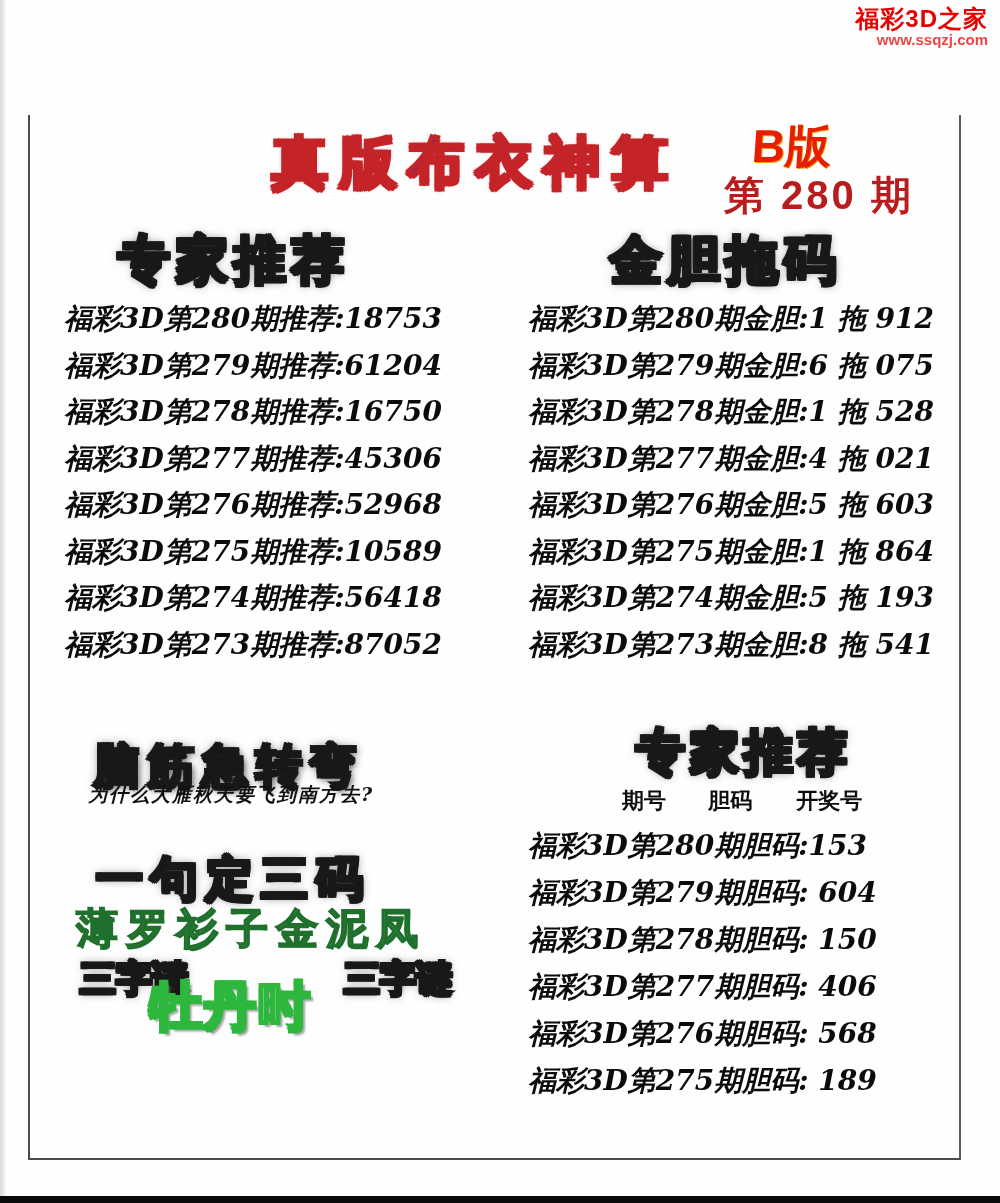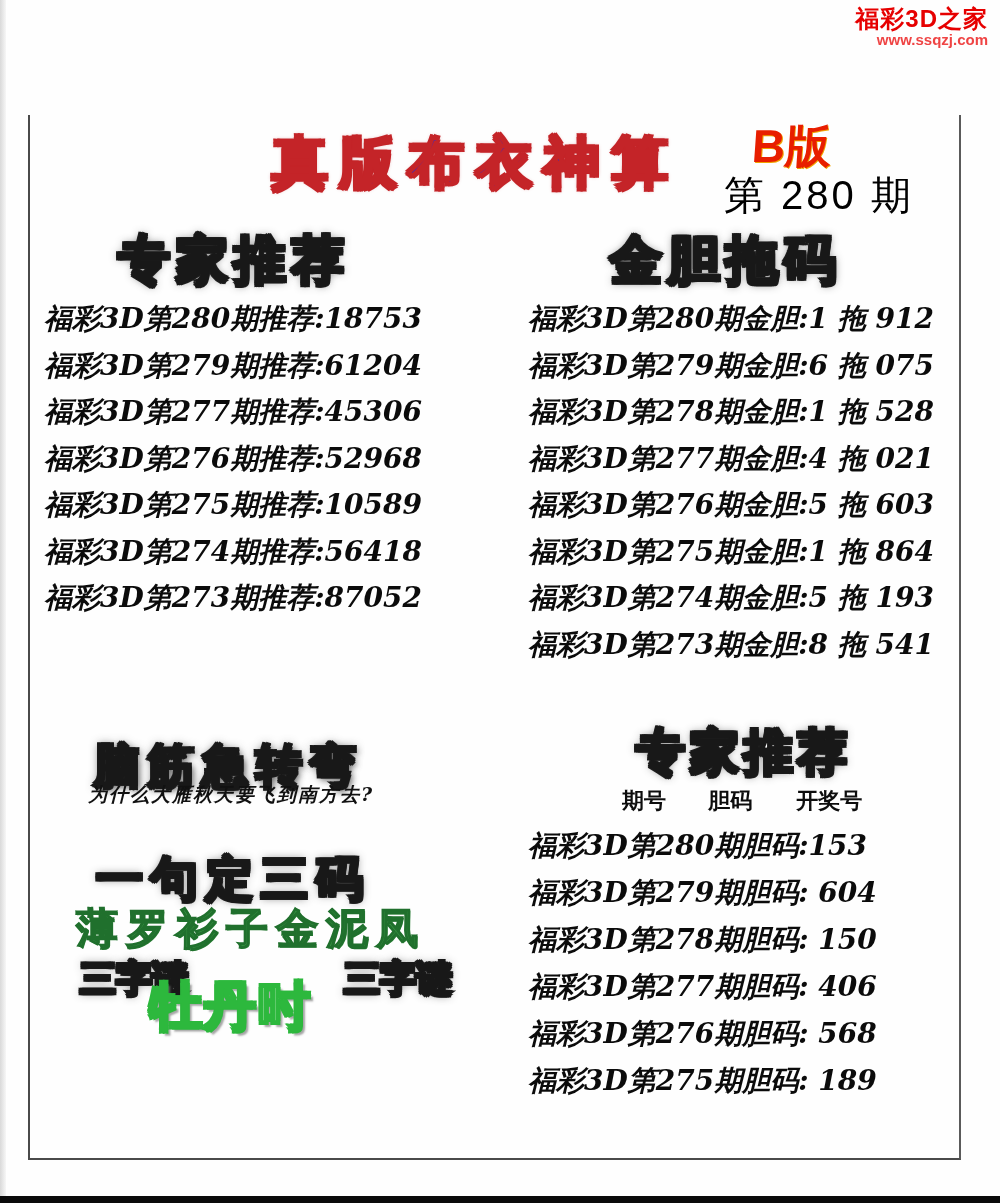--- a/index.html
+++ b/index.html
@@ -33,21 +33,21 @@
     color: #2b2bd0; -webkit-text-stroke: 2.5px #c42428;
     text-shadow: -2px -2px 0 #c42428, 2px -2px 0 #c42428, -2px 2px 0 #c42428, 2px 2px 0 #c42428, 0 0 4px rgba(180,30,40,.8);
   }
   .edition {
     position: absolute; left: 752px; top: 116px;
     font-size: 46px; font-weight: bold; color: #e81e00; transform: skewX(-4deg);
     text-shadow: 1px 1px 0 #f0a300;
   }
   .issue {
     position: absolute; left: 724px; top: 168px; white-space: nowrap;
-    font-size: 40px; font-weight: normal; color: #000000; letter-spacing: 3px;
+    font-size: 40px; font-weight: bold; color: #b91c1c; letter-spacing: 3px;
   }
 
   
   .bubble {
     position: absolute; white-space: nowrap; font-weight: bold; color: #ffffff;
     -webkit-text-stroke: 3px #181818;
     text-shadow:
       -2px -2px 0 #1d1d1d, 2px -2px 0 #1d1d1d, -2px 2px 0 #1d1d1d, 2px 2px 0 #1d1d1d,
       -2px 0 0 #1d1d1d, 2px 0 0 #1d1d1d, 0 -2px 0 #1d1d1d, 0 2px 0 #1d1d1d,
       0 0 8px rgba(70,70,70,.85);
@@ -57,21 +57,21 @@
   .hdr-brain { left: 94px;  top: 736px; font-size: 46px; letter-spacing: 8px;
                text-shadow: -2px -2px 0 #1d1d1d, 2px -2px 0 #1d1d1d, -2px 2px 0 #1d1d1d, 2px 2px 0 #1d1d1d,
                             3px 3px 6px rgba(90,90,90,.95), 0 0 10px rgba(90,90,90,.9); }
   .hdr-phrase{ left: 96px;  top: 848px; font-size: 47px; letter-spacing: 8px; }
   .hdr-expert2 { left: 636px; top: 720px; font-size: 49px; letter-spacing: 5px; }
 
   
   .rows { position: absolute; color: #0b0b0b; font-weight: bold; font-style: italic;
           font-family: "DejaVu Serif", "Liberation Serif", serif; }
   .rows .row { height: 46.5px; display: flex; align-items: center; white-space: nowrap; font-size: 28px; }
-  .rows-left  { left: 44px;  top: 296px; }
+  .rows-left  { left: 64px;  top: 296px; }
   .rows-gold  { left: 528px; top: 296px; }
   .rows-dan   { left: 528px; top: 822px; }
   .rows-dan .row { height: 47px; }
 
   .teaser-q {
     position: absolute; left: 88px; top: 782px; font-size: 19px; font-weight: bold; font-style: italic;
     color: #111; font-family: "DejaVu Serif", "Liberation Serif", serif; letter-spacing: 2px; white-space: nowrap;
   }
 
   .green-phrase {
@@ -121,20 +121,21 @@
   <div class="frame"></div>
 
   <div class="main-title">真版布衣神算</div>
   <div class="edition">B版</div>
   <div class="issue">第 280 期</div>
 
   <div class="bubble hdr-left">专家推荐</div>
   <div class="rows rows-left">
     <div class="row">福彩3D第280期推荐:18753</div>
     <div class="row">福彩3D第279期推荐:61204</div>
+    <div class="row">福彩3D第278期推荐:16750</div>
     <div class="row">福彩3D第277期推荐:45306</div>
     <div class="row">福彩3D第276期推荐:52968</div>
     <div class="row">福彩3D第275期推荐:10589</div>
     <div class="row">福彩3D第274期推荐:56418</div>
     <div class="row">福彩3D第273期推荐:87052</div>
   </div>
 
   <div class="bubble hdr-gold">金胆拖码</div>
   <div class="rows rows-gold">
     <div class="row">福彩3D第280期金胆:1 拖 912</div>

